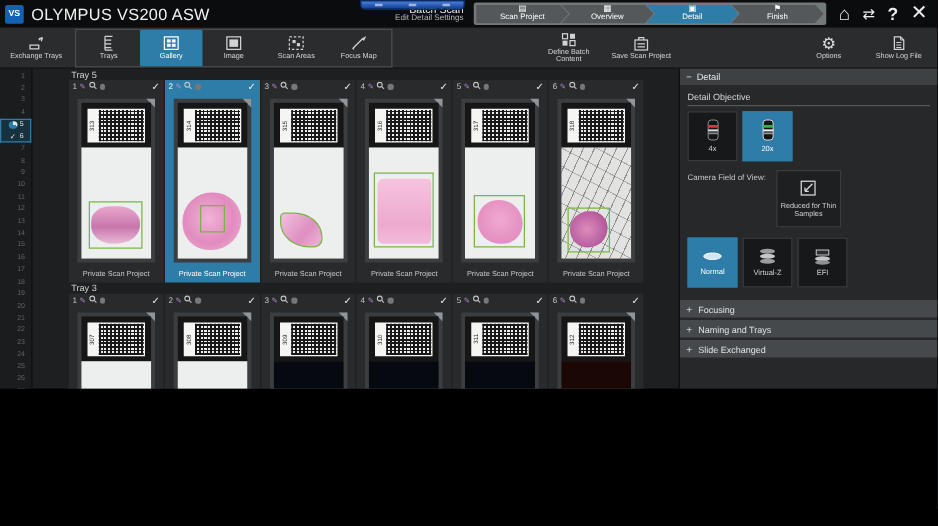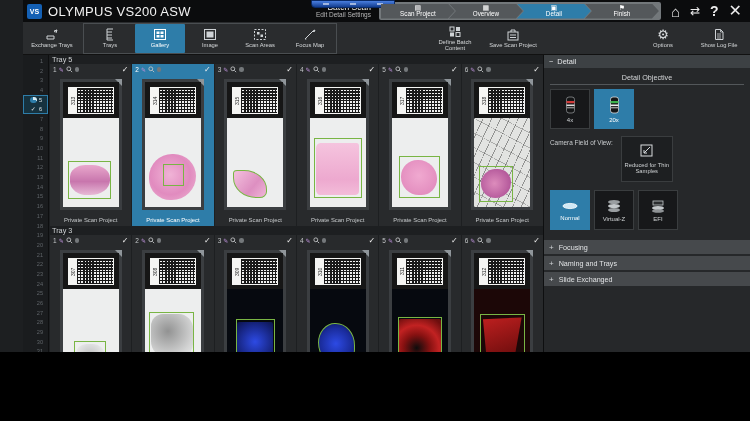--- a/index.html
+++ b/index.html
@@ -1,18 +1,18 @@
 <!DOCTYPE html>
 <html><head>
 <meta charset="utf-8">
 <style>
   * { margin:0; padding:0; box-sizing:border-box; }
   html,body { background:#000; }
   body { font-family:"Liberation Sans", sans-serif; }
-  #app { position:relative; width:750px; height:352px; background:#1d1f21; overflow:hidden; color:#d6d6d6;padding-left:23px; }
+  #app { position:relative; width:750px; height:311px; background:#1d1f21; overflow:hidden; color:#d6d6d6; }
 
   
   .titlebar { position:relative; height:22px; background:#0b0c0d; display:flex; align-items:center; padding:0 4px; }
   .vs-logo { width:15px; height:15px; background:#1460b4; border-radius:2px; color:#fff; font-size:7px; font-weight:bold; display:flex; align-items:center; justify-content:center; margin-right:6px; }
   .app-title { color:#f2f2f2; font-size:13px; letter-spacing:.3px; white-space:nowrap; }
   .float-pill { position:absolute; left:288px; top:0; width:84px; height:8px; border-radius:0 0 4px 4px; background:linear-gradient(180deg,#4a7fe0,#123c8e); border:1px solid #0a2a66; display:flex; align-items:center; justify-content:space-around; }
   .float-pill i { display:block; width:6px; height:2px; background:rgba(255,255,255,.55); }
   .mode-block { margin-left:auto; text-align:right; margin-right:8px; line-height:1.05; }
   .mode-title { font-size:8.5px; color:#eee; }
   .mode-sub { font-size:6.5px; color:#b8b8b8; }
@@ -35,21 +35,21 @@
   .tb-btn { width:50px; height:29px; display:flex; flex-direction:column; align-items:center; justify-content:center; gap:1px;
             background:transparent; color:#d4d7d9; font-size:5.8px; text-align:center; line-height:1.05; border-radius:1px; }
   .tb-btn svg { display:block; }
   .tb-btn.active { background:#2e7da9; color:#fff; }
   .tb-group { display:flex; border:1px solid #4a4e51; margin-left:6px; padding:0 1px; }
   .tb-mid { display:flex; gap:8px; margin-left:auto; }
   .tb-right { display:flex; gap:6px; margin-left:100px; margin-right:2px; }
   .gear-glyph { font-size:13px; line-height:13px; color:#d9dcde; }
 
   
-  .main { display:flex; height:342px; }
+  .main { display:flex; height:342px;gap:28px; }
 
   
   .traystrip { width:26px; background:#1a1c1e; border-right:1px solid #0e0f10; padding-top:1px; }
   .ts-row { height:9.7px; display:flex; align-items:center; justify-content:flex-end; padding-right:5px; gap:2px;
             color:#5f6468; font-size:5.6px; }
   .ts-row .ts-ic { width:7px; height:7px; display:flex; align-items:center; justify-content:center; }
   .ts-row.sel { background:#16323f; color:#dfe5e8; border-left:1px solid #2e7da9; border-right:1px solid #2e7da9; }
   .ts-row.sel-first { border-top:1px solid #2e7da9; }
   .ts-row.sel-last { border-bottom:1px solid #2e7da9; }
   .clock-dot { width:6.5px; height:6.5px; border-radius:50%; background:conic-gradient(#d7ecf6 0 100deg, #2e7da9 100deg 360deg); }
@@ -85,21 +85,21 @@
   .body-darkred { background:#1c0707; }
   .tissue { position:absolute; }
   .roi { position:absolute; border:1px solid #79b544; }
   .sc-caption { height:12px; font-size:5.9px; color:#c6c9cb; display:flex; align-items:center; justify-content:center; }
   .slide-card.selected .sc-caption { color:#fff; }
 
   
   .rightpanel { width:207px; background:#26282a; border-left:1px solid #0e0f10; display:flex; flex-direction:column; }
   .rp-header { height:13px; background:#3d4144; color:#e4e6e8; font-size:7.4px; display:flex; align-items:center; gap:4px; padding:0 5px; }
   .rp-body { padding:5px 6px 0 6px; }
-  .rp-section-label { font-size:7.2px; color:#d5d7d9; padding-bottom:2px; border-bottom:1px solid #53575a; margin-bottom:4px;text-align:center; }
+  .rp-section-label { font-size:7.2px; color:#d5d7d9; padding-bottom:2px; border-bottom:1px solid #53575a; margin-bottom:4px; }
   .obj-row { display:flex; gap:4px; margin-bottom:7px; }
   .sq-btn { width:40px; height:40px; background:#17181a; border:1px solid #3a3d3f; display:flex; flex-direction:column; align-items:center; justify-content:center; gap:2px; color:#cfd2d4; font-size:6px; text-align:center; line-height:1; }
   .sq-btn.selected { background:#2e7da9; border-color:#2e7da9; color:#fff; }
   .fov-row { display:flex; align-items:flex-start; gap:8px; margin-bottom:8px; }
   .fov-label { font-size:6.4px; color:#c8cbcd; padding-top:3px; }
   .fov-btn { width:52px; height:46px; background:#1d1f21; border:1px solid #3a3d3f; display:flex; flex-direction:column; align-items:center; justify-content:center; gap:2px; color:#cfd2d4; font-size:5.8px; text-align:center; line-height:1.15; padding:2px; }
   .zrow { display:flex; gap:4px; margin-bottom:8px; }
   .collapse-bar { height:14px; background:#46494c; color:#e0e2e4; font-size:7.2px; display:flex; align-items:center; gap:5px; padding:0 5px; margin:0 0 2px 0; }
   .collapse-bar .plus { font-size:8px; color:#cfd2d4; }
   .rp-stack { margin-top:2px; }

